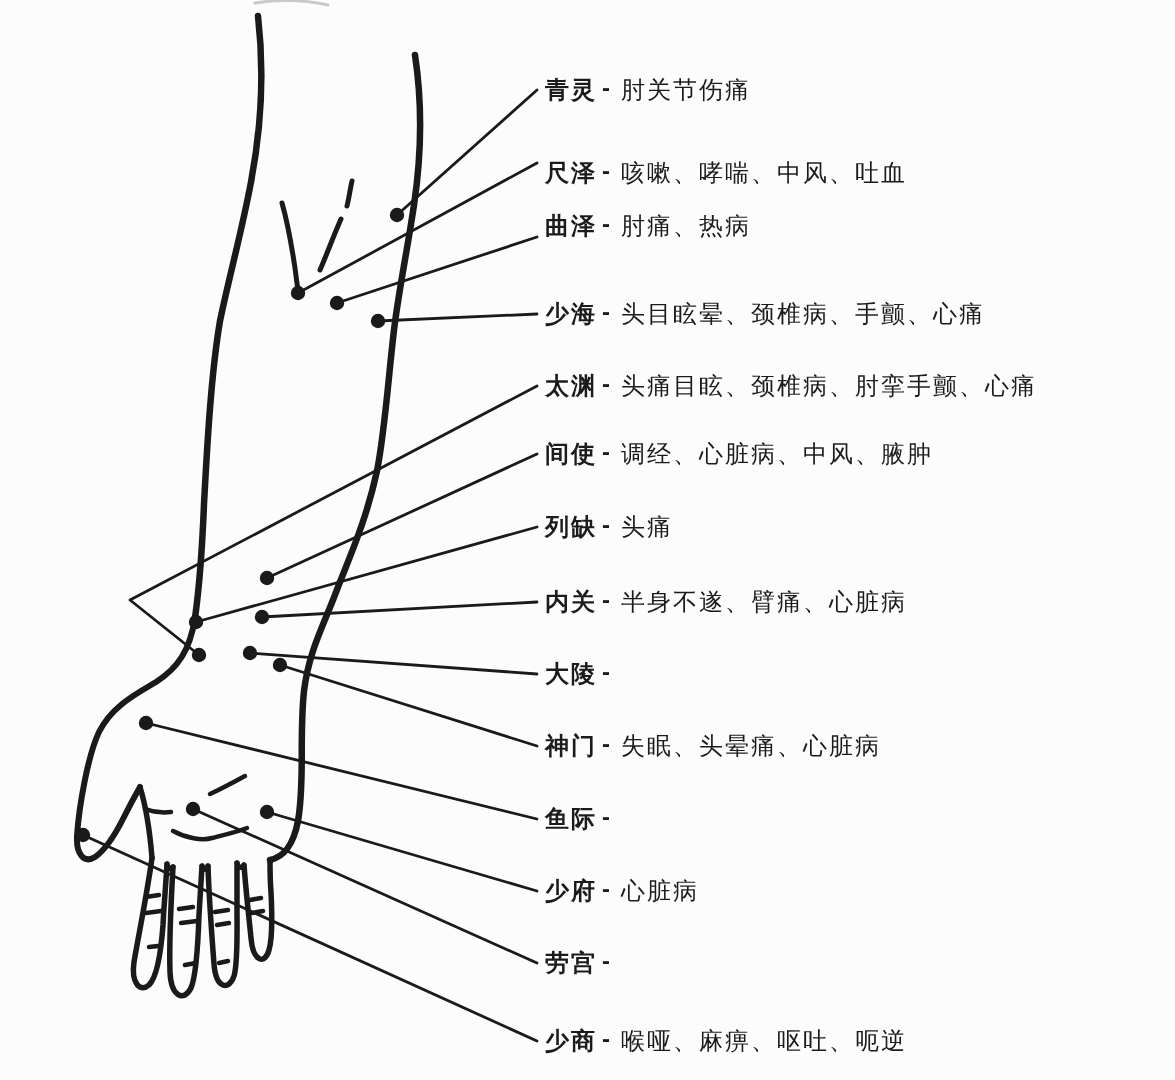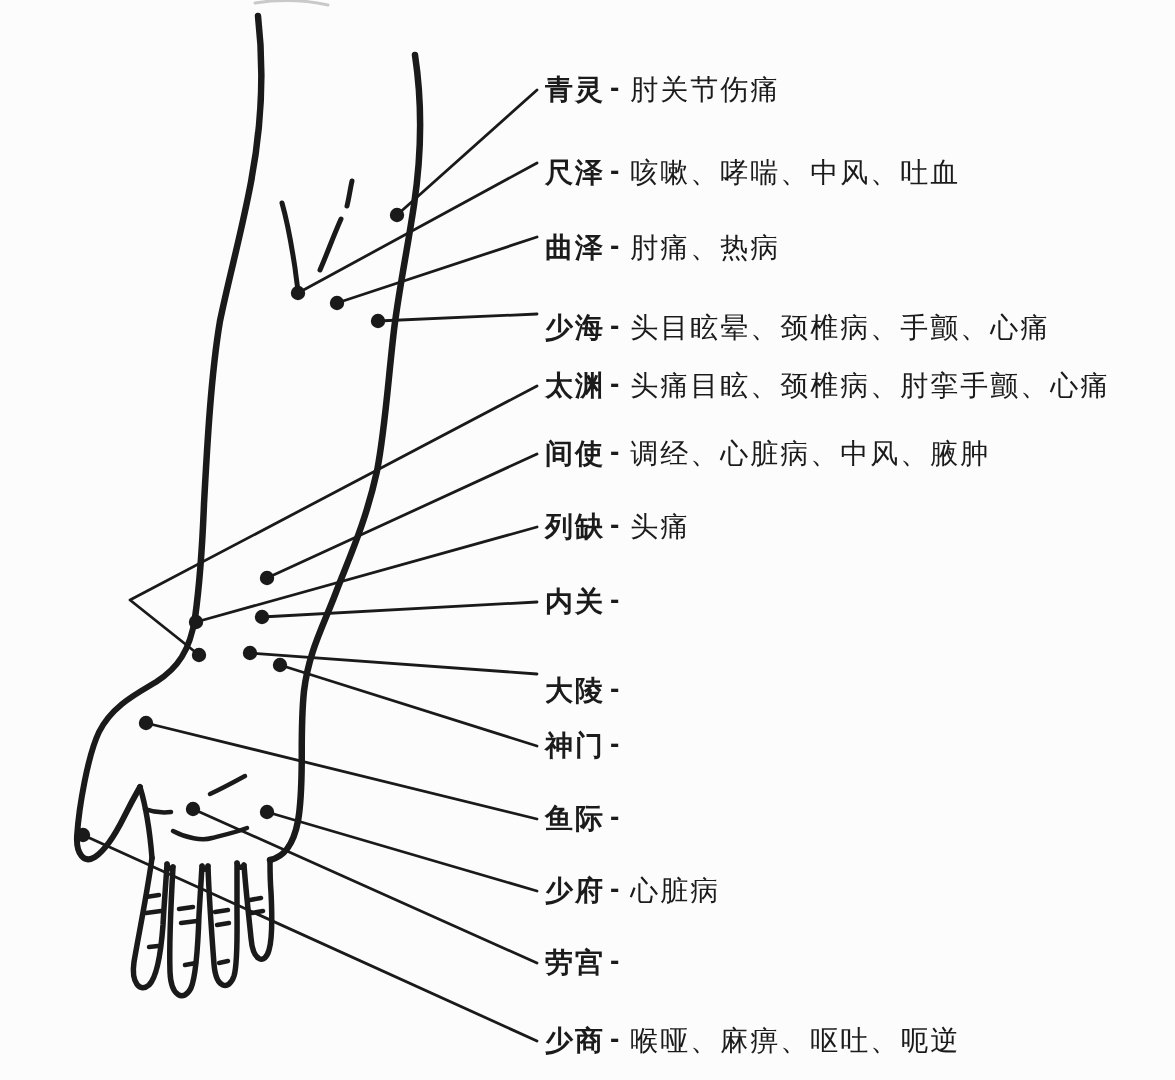--- a/index.html
+++ b/index.html
@@ -6,21 +6,21 @@
   body{
     width:1175px;height:1080px;position:relative;overflow:hidden;
     background:#fcfcfc;
     font-family:"Liberation Sans","DejaVu Sans",sans-serif;
   }
   .stage{position:absolute;inset:0;}
   svg.illustration{position:absolute;left:0;top:0;}
   .label-row{
     position:absolute;left:545px;height:34px;
     display:flex;align-items:center;white-space:nowrap;
-    color:#1b1b1b;font-size:28px;font-weight:700;letter-spacing:2px;
+    color:#1b1b1b;font-size:24px;font-weight:700;letter-spacing:2px;
   }
   .pname{font-weight:700;}
   .psep{margin:0 9px 0 5px;font-weight:700;transform:translateY(-2px);}
   .pind{font-weight:400;}
 </style>
 </head>
 <body style="background: rgb(252, 252, 252);">
 
 <div class="stage">
 
@@ -120,26 +120,26 @@
   <div class="label-row" style="top:73px">
     <span class="pname">青灵</span>
     <span class="psep">-</span>
     <span class="pind">肘关节伤痛</span>
   </div>
   <div class="label-row" style="top:156px">
     <span class="pname">尺泽</span>
     <span class="psep">-</span>
     <span class="pind">咳嗽、哮喘、中风、吐血</span>
   </div>
-  <div class="label-row" style="top:231px">
+  <div class="label-row" style="top:209px">
     <span class="pname">曲泽</span>
     <span class="psep">-</span>
     <span class="pind">肘痛、热病</span>
   </div>
-  <div class="label-row" style="top:311px">
+  <div class="label-row" style="top:297px">
     <span class="pname">少海</span>
     <span class="psep">-</span>
     <span class="pind">头目眩晕、颈椎病、手颤、心痛</span>
   </div>
   <div class="label-row" style="top:369px">
     <span class="pname">太渊</span>
     <span class="psep">-</span>
     <span class="pind">头痛目眩、颈椎病、肘挛手颤、心痛</span>
   </div>
   <div class="label-row" style="top:437px">
@@ -148,28 +148,30 @@
     <span class="pind">调经、心脏病、中风、腋肿</span>
   </div>
   <div class="label-row" style="top:510px">
     <span class="pname">列缺</span>
     <span class="psep">-</span>
     <span class="pind">头痛</span>
   </div>
   <div class="label-row" style="top:585px">
     <span class="pname">内关</span>
     <span class="psep">-</span>
+    <span class="pind">半身不遂、臂痛、心脏病</span>
   </div>
-  <div class="label-row" style="top:674px">
+  <div class="label-row" style="top:657px">
     <span class="pname">大陵</span>
     <span class="psep">-</span>
   </div>
   <div class="label-row" style="top:729px">
     <span class="pname">神门</span>
     <span class="psep">-</span>
+    <span class="pind">失眠、头晕痛、心脏病</span>
   </div>
   <div class="label-row" style="top:802px">
     <span class="pname">鱼际</span>
     <span class="psep">-</span>
   </div>
   <div class="label-row" style="top:874px">
     <span class="pname">少府</span>
     <span class="psep">-</span>
     <span class="pind">心脏病</span>
   </div>

